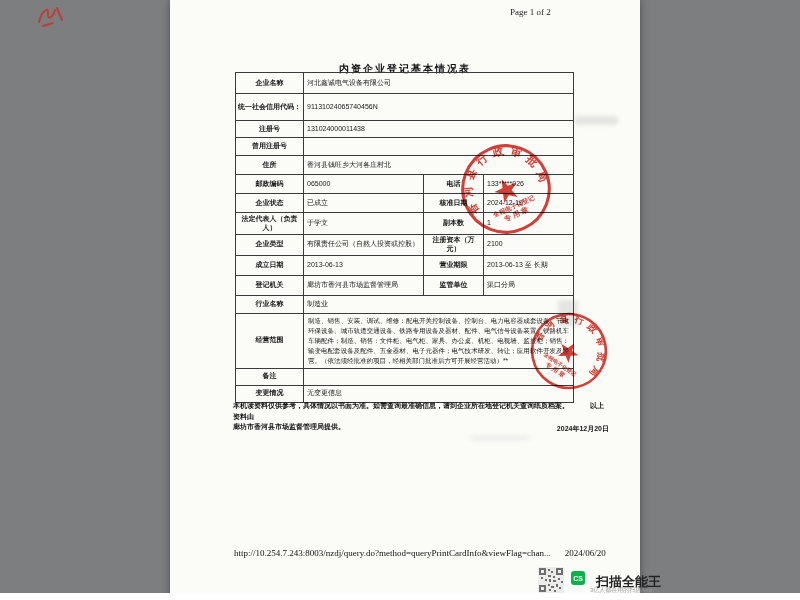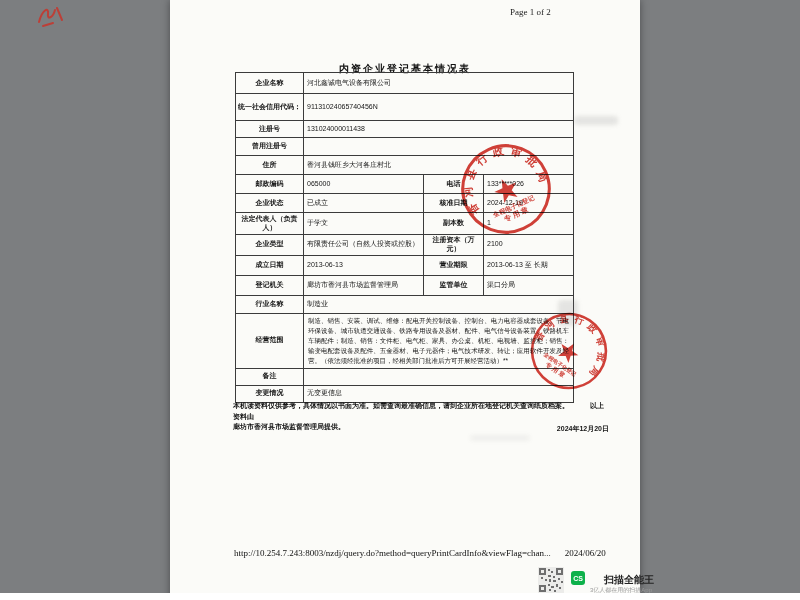--- a/index.html
+++ b/index.html
@@ -32,21 +32,21 @@
   .scribble{position:absolute;left:33px;top:2px;}
   .smudge{position:absolute;background:rgba(110,110,110,.16);filter:blur(2px);border-radius:4px;}
   .smudge-a{left:404px;top:116px;width:44px;height:9px;}
   .smudge-b{left:388px;top:300px;width:20px;height:26px;}
   .smudge-c{left:300px;top:435px;width:60px;height:6px;opacity:.5;}
   .cam-block{position:absolute;left:368px;top:565px;}
   .qr{position:absolute;left:0;top:2px;}
   .cam-icon{position:absolute;left:33px;top:6px;width:14px;height:14px;border-radius:3px;
         display:flex;align-items:center;justify-content:center;
         color:#fff;font-size:7px;font-weight:bold;background:var(--brand-color,#0db14b);}
-  .cam-brand{position:absolute;left:66px;top:8px;font-size:10px;font-weight:bold;color:#222;
+  .cam-brand{position:absolute;left:58px;top:8px;font-size:13px;font-weight:bold;color:#222;
         white-space:nowrap;}
   .cam-tagline{position:absolute;left:52px;top:21px;font-size:6px;color:#999;white-space:nowrap;}
   .ring{fill:none;stroke:var(--stamp-color,#cf3128);}
   .star{fill:var(--stamp-color,#cf3128);}
   .stamp-text{fill:var(--stamp-color,#cf3128);font-family:"DejaVu Sans",sans-serif;font-weight:bold;}
 </style>
 </head>
 <body>
 
 <div class="canvas">

